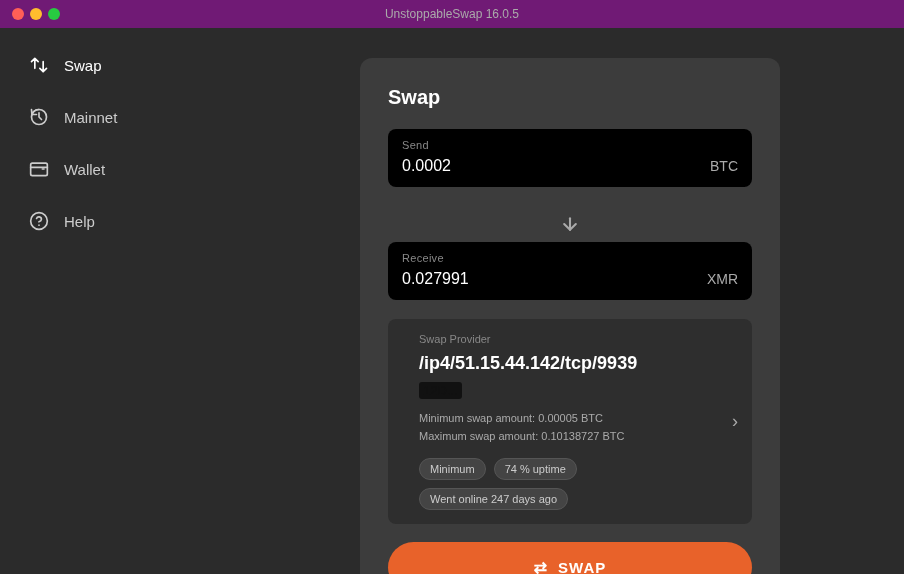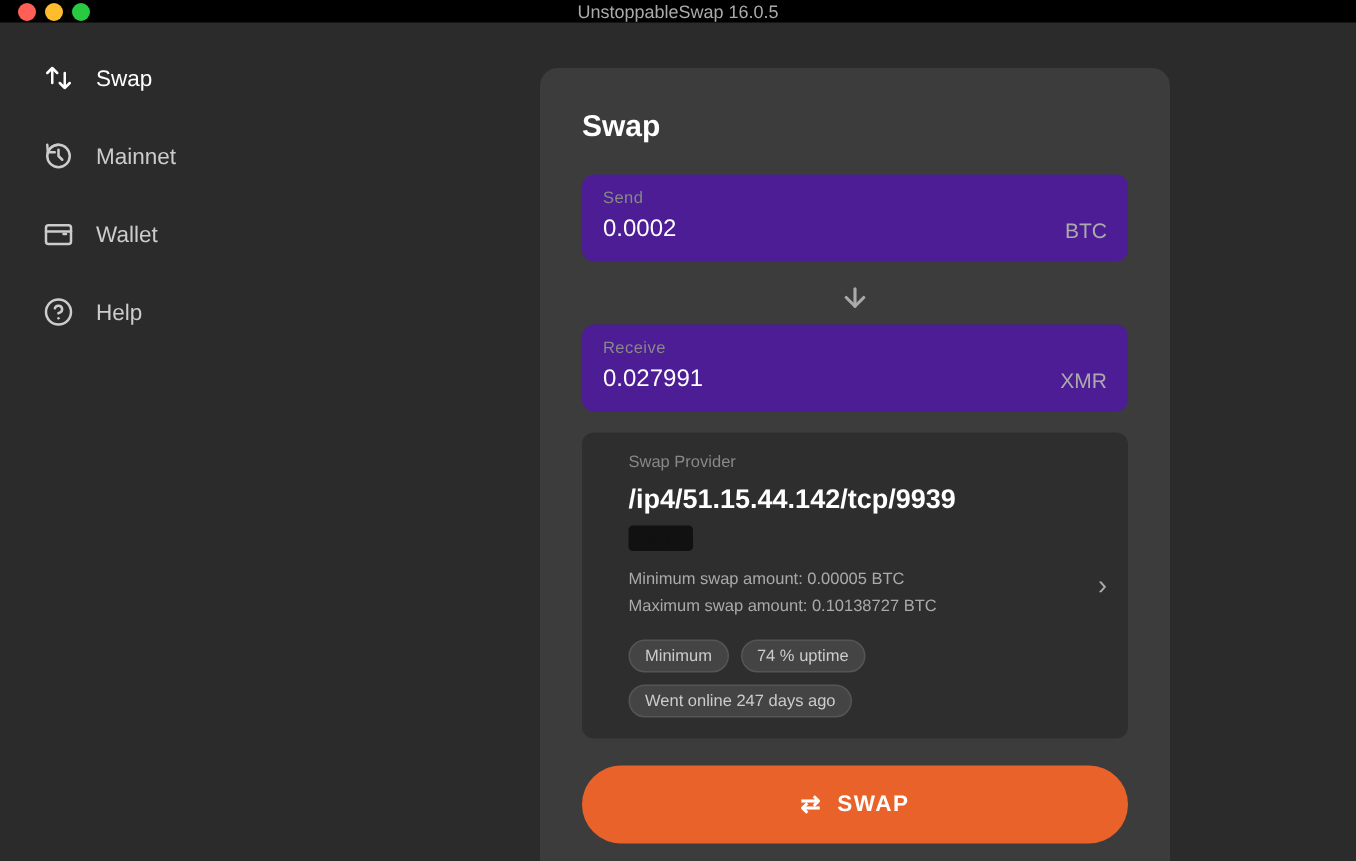--- a/index.html
+++ b/index.html
@@ -8,22 +8,22 @@
       height: 574px;
       background: #2b2b2b;
       font-family: -apple-system, BlinkMacSystemFont, 'Segoe UI', sans-serif;
       overflow: hidden;
       display: flex;
       flex-direction: column;
     }
 
     
     .titlebar {
-      height: 15px;
-      background: #000000;
+      height: 28px;
+      background: #701a75;
       display: flex;
       align-items: center;
       justify-content: center;
       position: relative;
       flex-shrink: 0;
     }
     .titlebar-buttons {
       position: absolute;
       left: 12px;
       display: flex;
@@ -104,24 +104,24 @@
 
     .card-title {
       color: #fff;
       font-size: 20px;
       font-weight: 600;
       margin-bottom: 20px;
     }
 
     
     .field-group {
-      background: #4c1d95;
+      background: #000000;
       border-radius: 8px;
       padding: 10px 14px 12px;
-      margin-bottom: 6px;
+      margin-bottom: 19px;
     }
     .field-label {
       color: #888;
       font-size: 11px;
       margin-bottom: 6px;
       letter-spacing: 0.3px;
     }
     .field-row {
       display: flex;
       align-items: center;

